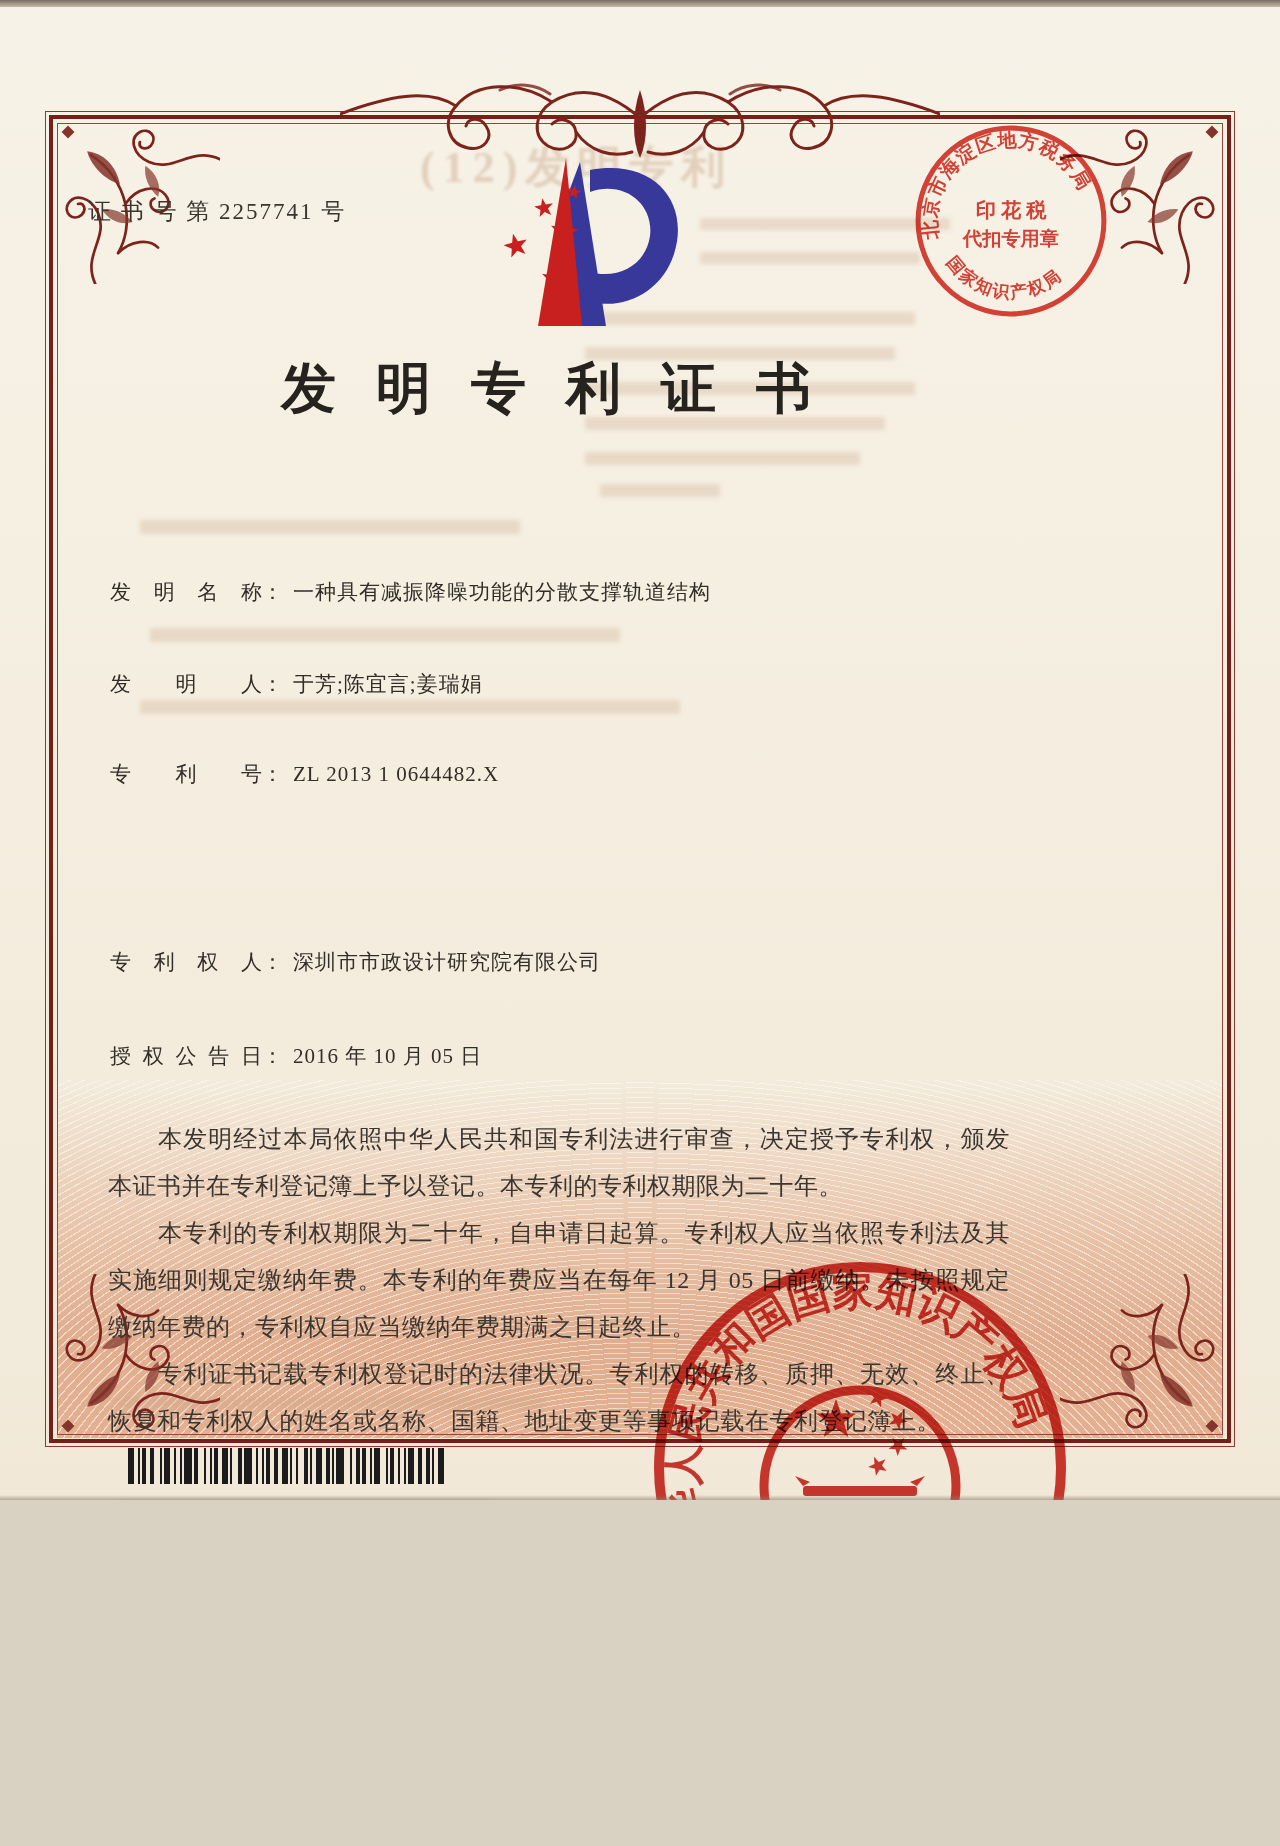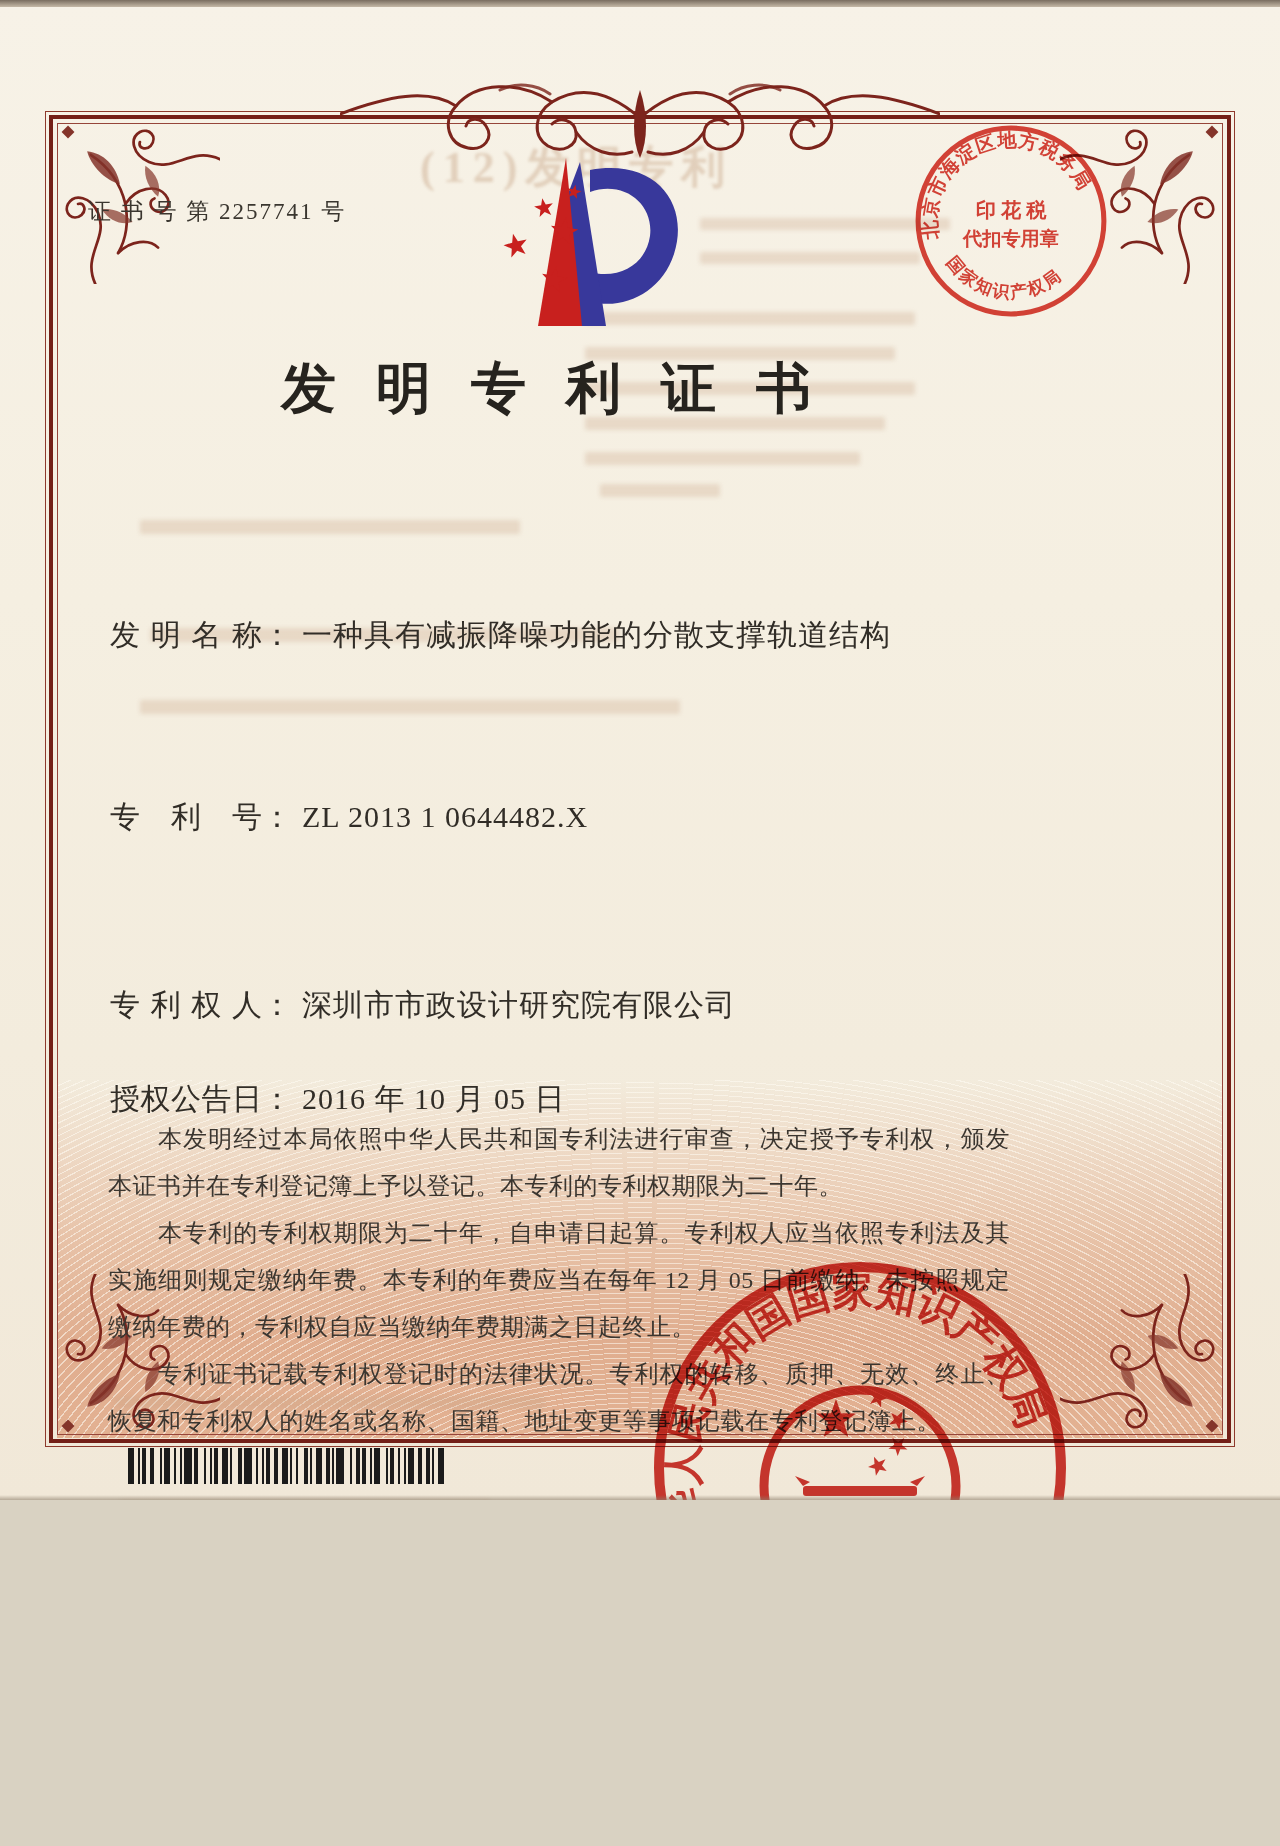--- a/index.html
+++ b/index.html
@@ -41,21 +41,21 @@
   .cert-number{position:absolute;left:88px;top:196px;font-size:23px;letter-spacing:2px;
      color:#3a362f;z-index:5;}
   .logo{position:absolute;left:468px;top:152px;width:224px;height:184px;z-index:5;}
   .doc-title{position:absolute;left:0px;top:344px;width:1092px;text-align:center;
      font-size:55px;font-weight:bold;letter-spacing:40px;text-indent:40px;
      color:#26231e;z-index:5;margin-top:8px;}
   .tax-stamp{position:absolute;left:908px;top:118px;width:206px;height:206px;z-index:6;
      mix-blend-mode:multiply;opacity:.92;}
 
   
-  .field{position:absolute;left:110px;font-size:30px;color:#312d27;z-index:5;white-space:nowrap;margin-top:37px;}
+  .field{position:absolute;left:110px;font-size:21px;color:#312d27;z-index:5;white-space:nowrap;}
   .f-label{display:inline-block;width:152px;text-align:justify;text-align-last:justify;
      vertical-align:bottom;}
   .f-colon{margin-right:10px;}
   .f-value{letter-spacing:1px;}
 
   
   .paras{position:absolute;left:108px;top:1116px;width:902px;z-index:5;}
   .paras p{margin:0;font-size:24px;line-height:47px;text-align:justify;
      text-indent:50px;color:#3b3630;letter-spacing:.5px;}
 
@@ -201,20 +201,23 @@
     </text>
     <text font-size="17" font-weight="bold" fill="#d6352a" letter-spacing="2">
       <textPath href="#ts-bot" startOffset="6">国家知识产权局</textPath>
     </text>
     <text x="102" y="98" text-anchor="middle" font-size="20" font-weight="bold" fill="#d6352a">印 花 税</text>
     <text x="102" y="126" text-anchor="middle" font-size="19" font-weight="bold" fill="#d6352a">代扣专用章</text>
   </svg>
 
   <div class="field" style="top:578px">
     <span class="f-label">发明名称</span><span class="f-colon">：</span><span class="f-value">一种具有减振降噪功能的分散支撑轨道结构</span>
+  </div>
+  <div class="field" style="top:670px">
+    <span class="f-label">发明人</span><span class="f-colon">：</span><span class="f-value">于芳;陈宜言;姜瑞娟</span>
   </div>
   <div class="field" style="top:760px">
     <span class="f-label">专利号</span><span class="f-colon">：</span><span class="f-value">ZL 2013 1 0644482.X</span>
   </div>
   <div class="field" style="top:948px">
     <span class="f-label">专利权人</span><span class="f-colon">：</span><span class="f-value">深圳市市政设计研究院有限公司</span>
   </div>
   <div class="field" style="top:1042px">
     <span class="f-label">授权公告日</span><span class="f-colon">：</span><span class="f-value">2016 年 10 月 05 日</span>
   </div>

